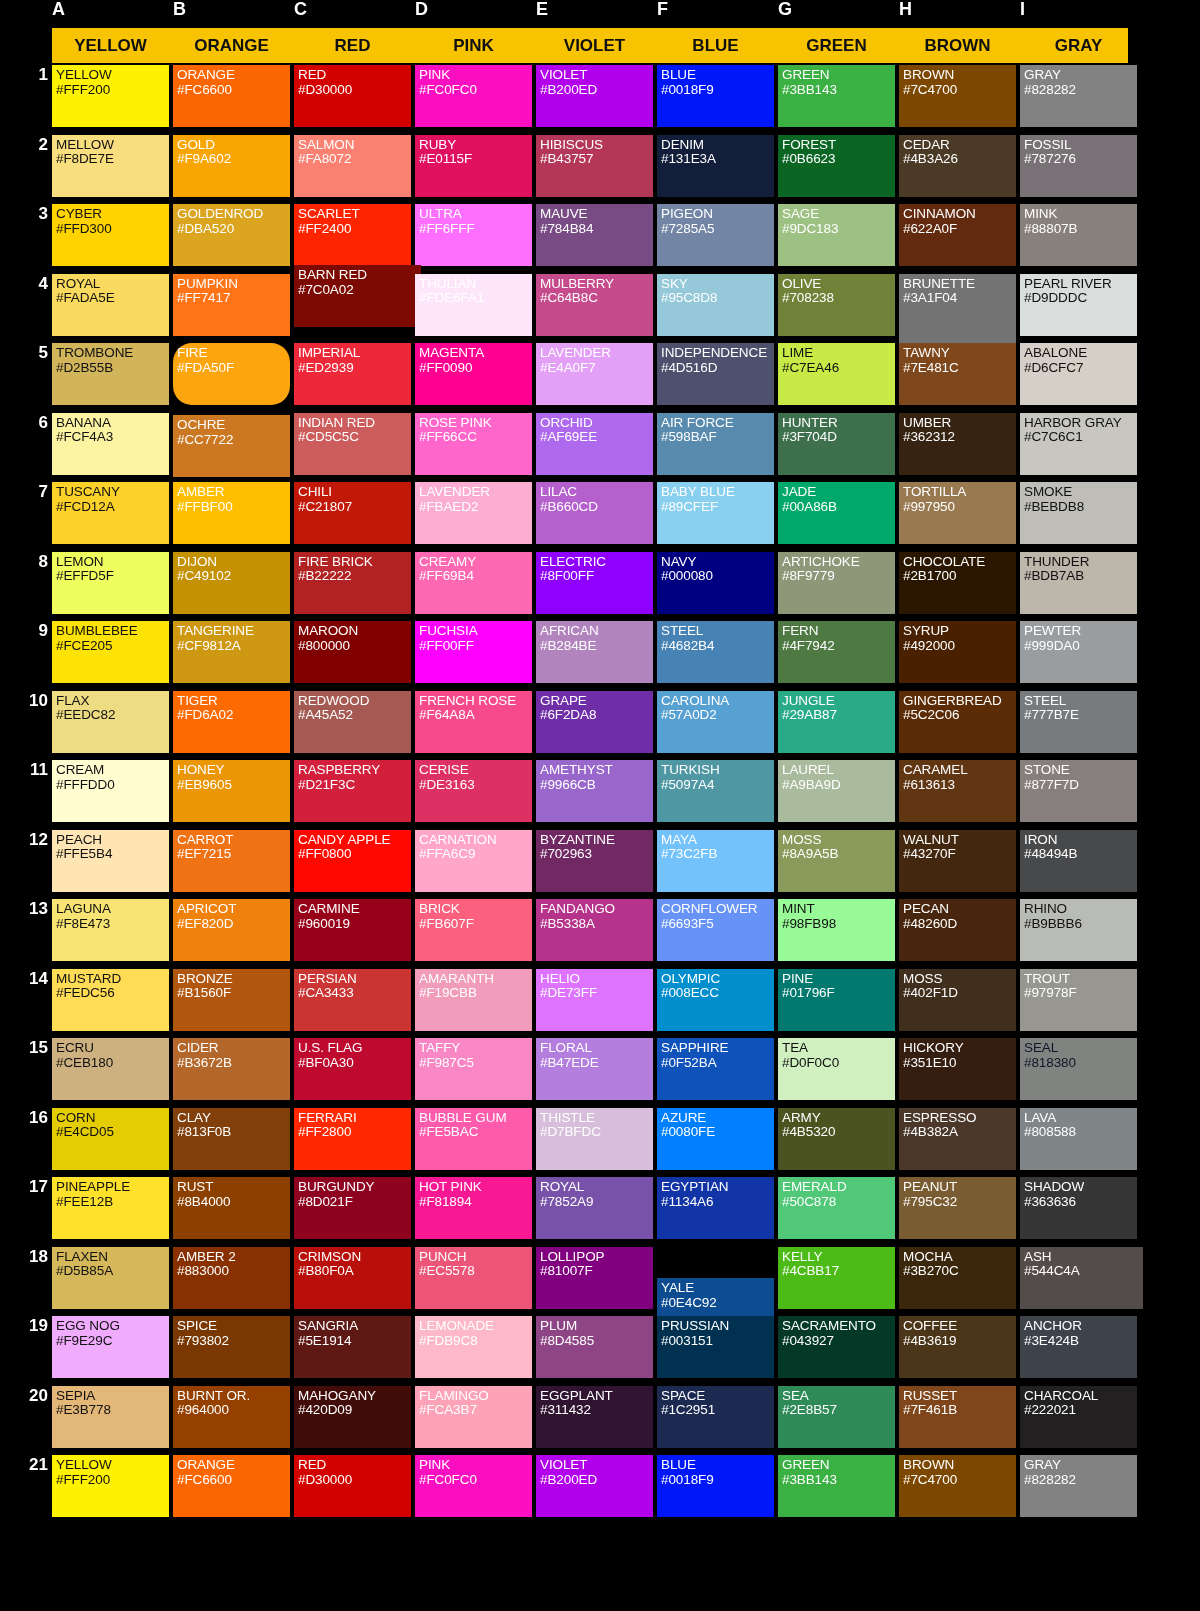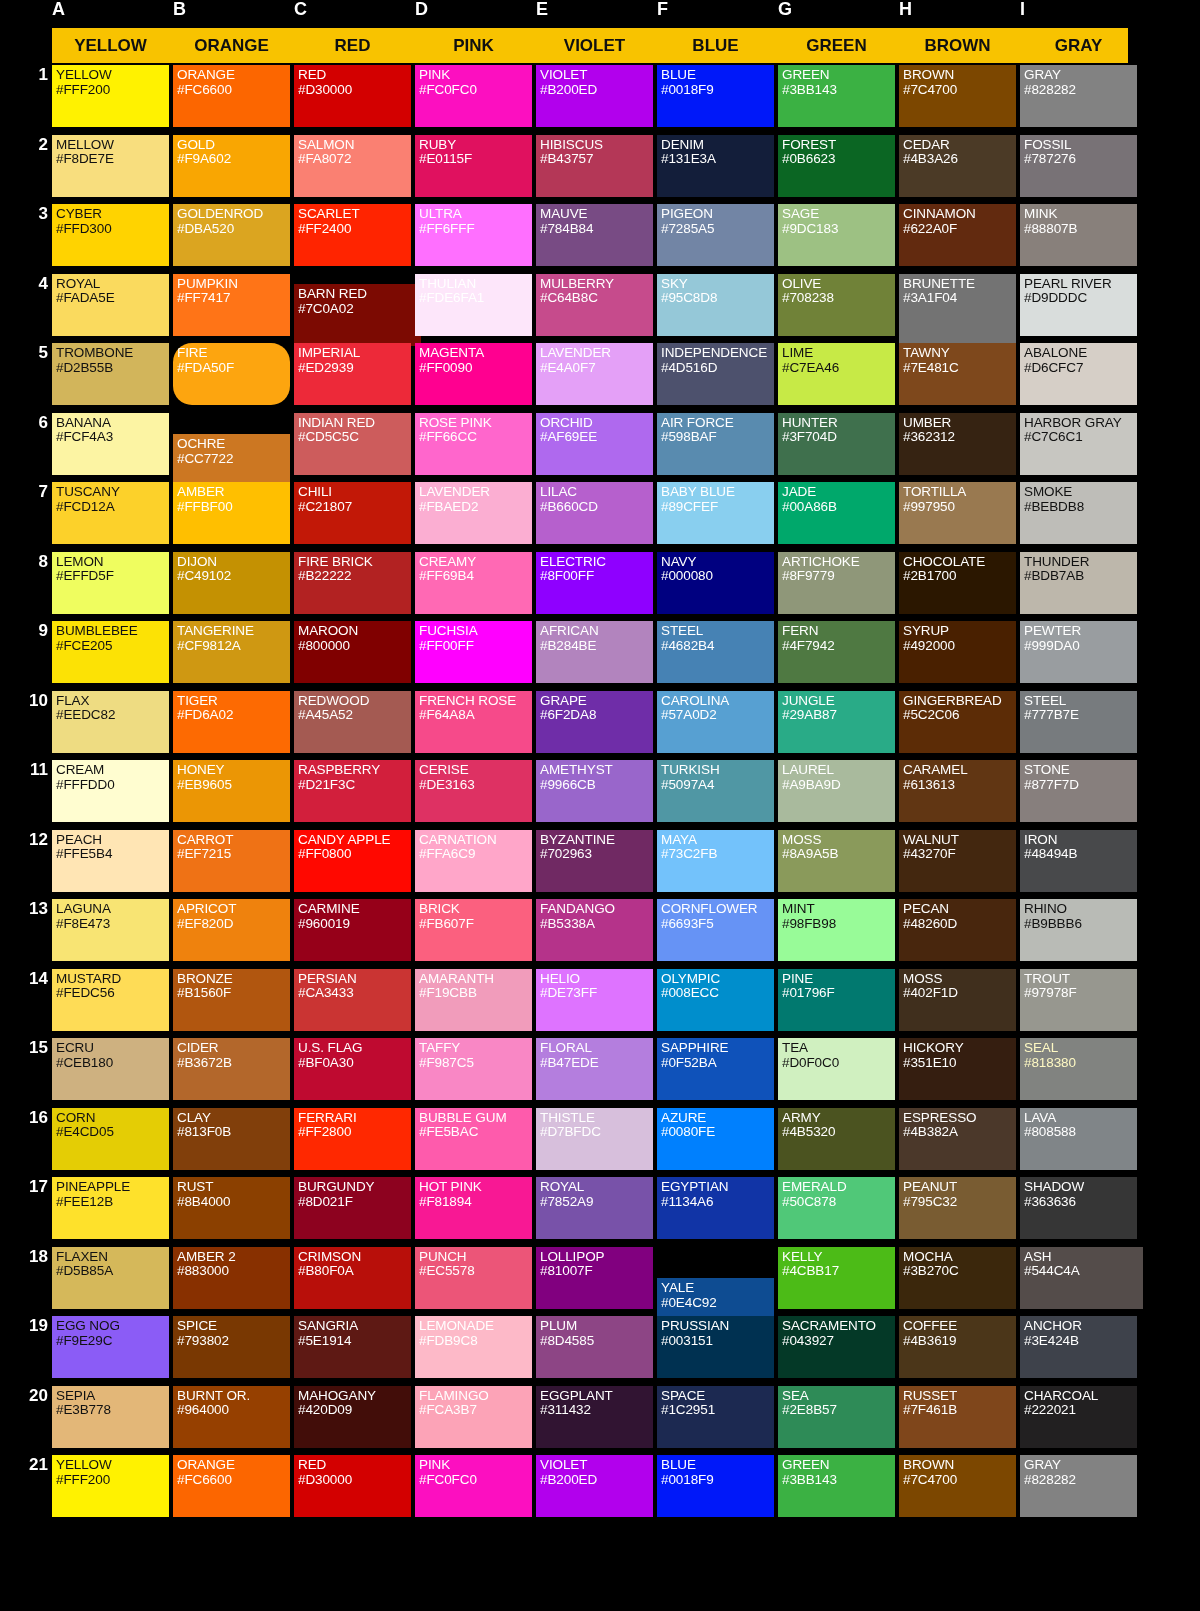--- a/index.html
+++ b/index.html
@@ -212,21 +212,21 @@
         <span class="hx">#88807B</span>
       </div>
       <div class="swatch" style="left: 52px; top: 273.5px; width: 117px; height: 62px; background: rgb(250, 218, 94); color: rgb(17, 17, 17);">
         <span class="nm">ROYAL</span>
         <span class="hx">#FADA5E</span>
       </div>
       <div class="swatch" style="left: 173px; top: 273.5px; width: 117px; height: 62px; background: rgb(255, 116, 23); color: rgb(255, 255, 255);">
         <span class="nm">PUMPKIN</span>
         <span class="hx">#FF7417</span>
       </div>
-      <div class="swatch" style="left: 294px; top: 284px; width: 127px; height: 62px; background: rgb(124, 10, 2); color: rgb(255, 255, 255);">
+      <div class="swatch" style="left: 294px; top: 265px; width: 127px; height: 62px; background: rgb(124, 10, 2); color: rgb(255, 255, 255);">
         <span class="nm">BARN RED</span>
         <span class="hx">#7C0A02</span>
       </div>
       <div class="swatch" style="left: 415px; top: 273.5px; width: 117px; height: 62px; background: rgb(253, 230, 250); color: rgb(255, 255, 255);">
         <span class="nm">THULIAN</span>
         <span class="hx">#FDE6FA1</span>
       </div>
       <div class="swatch" style="left: 536px; top: 273.5px; width: 117px; height: 62px; background: rgb(198, 75, 140); color: rgb(255, 255, 255);">
         <span class="nm">MULBERRY</span>
         <span class="hx">#C64B8C</span>
@@ -280,21 +280,21 @@
         <span class="hx">#7E481C</span>
       </div>
       <div class="swatch" style="left: 1020px; top: 343px; width: 117px; height: 62px; background: rgb(214, 207, 199); color: rgb(17, 17, 17);">
         <span class="nm">ABALONE</span>
         <span class="hx">#D6CFC7</span>
       </div>
       <div class="swatch" style="left: 52px; top: 412.5px; width: 117px; height: 62px; background: rgb(252, 244, 163); color: rgb(17, 17, 17);">
         <span class="nm">BANANA</span>
         <span class="hx">#FCF4A3</span>
       </div>
-      <div class="swatch" style="left: 173px; top: 434px; width: 117px; height: 62px; background: rgb(204, 119, 34); color: rgb(255, 255, 255);">
+      <div class="swatch" style="left: 173px; top: 415px; width: 117px; height: 62px; background: rgb(204, 119, 34); color: rgb(255, 255, 255);">
         <span class="nm">OCHRE</span>
         <span class="hx">#CC7722</span>
       </div>
       <div class="swatch" style="left: 294px; top: 412.5px; width: 117px; height: 62px; background: rgb(205, 92, 92); color: rgb(255, 255, 255);">
         <span class="nm">INDIAN RED</span>
         <span class="hx">#CD5C5C</span>
       </div>
       <div class="swatch" style="left: 415px; top: 412.5px; width: 117px; height: 62px; background: rgb(255, 102, 204); color: rgb(255, 255, 255);">
         <span class="nm">ROSE PINK</span>
         <span class="hx">#FF66CC</span>
@@ -632,21 +632,21 @@
         <span class="hx">#0F52BA</span>
       </div>
       <div class="swatch" style="left: 778px; top: 1038px; width: 117px; height: 62px; background: rgb(208, 240, 192); color: rgb(17, 17, 17);">
         <span class="nm">TEA</span>
         <span class="hx">#D0F0C0</span>
       </div>
       <div class="swatch" style="left: 899px; top: 1038px; width: 117px; height: 62px; background: rgb(53, 30, 16); color: rgb(255, 255, 255);">
         <span class="nm">HICKORY</span>
         <span class="hx">#351E10</span>
       </div>
-      <div class="swatch" style="left: 1020px; top: 1038px; width: 117px; height: 62px; background: rgb(129, 131, 128); color: #fef9c3;">
+      <div class="swatch" style="left: 1020px; top: 1038px; width: 117px; height: 62px; background: rgb(129, 131, 128); color: #0f172a;">
         <span class="nm">SEAL</span>
         <span class="hx">#818380</span>
       </div>
       <div class="swatch" style="left: 52px; top: 1107.5px; width: 117px; height: 62px; background: rgb(228, 205, 5); color: rgb(17, 17, 17);">
         <span class="nm">CORN</span>
         <span class="hx">#E4CD05</span>
       </div>
       <div class="swatch" style="left: 173px; top: 1107.5px; width: 117px; height: 62px; background: rgb(129, 63, 11); color: rgb(255, 255, 255);">
         <span class="nm">CLAY</span>
         <span class="hx">#813F0B</span>
@@ -744,21 +744,21 @@
         <span class="hx">#4CBB17</span>
       </div>
       <div class="swatch" style="left: 899px; top: 1246.5px; width: 117px; height: 62px; background: rgb(59, 39, 12); color: rgb(255, 255, 255);">
         <span class="nm">MOCHA</span>
         <span class="hx">#3B270C</span>
       </div>
       <div class="swatch" style="left: 1020px; top: 1246.5px; width: 123px; height: 62px; background: rgb(84, 76, 74); color: rgb(255, 255, 255);">
         <span class="nm">ASH</span>
         <span class="hx">#544C4A</span>
       </div>
-      <div class="swatch" style="left: 52px; top: 1316px; width: 117px; height: 62px; background: #8b5cf6; color: rgb(17, 17, 17);">
+      <div class="swatch" style="left: 52px; top: 1316px; width: 117px; height: 62px; background: #f0abfc; color: rgb(17, 17, 17);">
         <span class="nm">EGG NOG</span>
         <span class="hx">#F9E29C</span>
       </div>
       <div class="swatch" style="left: 173px; top: 1316px; width: 117px; height: 62px; background: rgb(121, 56, 2); color: rgb(255, 255, 255);">
         <span class="nm">SPICE</span>
         <span class="hx">#793802</span>
       </div>
       <div class="swatch" style="left: 294px; top: 1316px; width: 117px; height: 62px; background: rgb(94, 25, 20); color: rgb(255, 255, 255);">
         <span class="nm">SANGRIA</span>
         <span class="hx">#5E1914</span>

